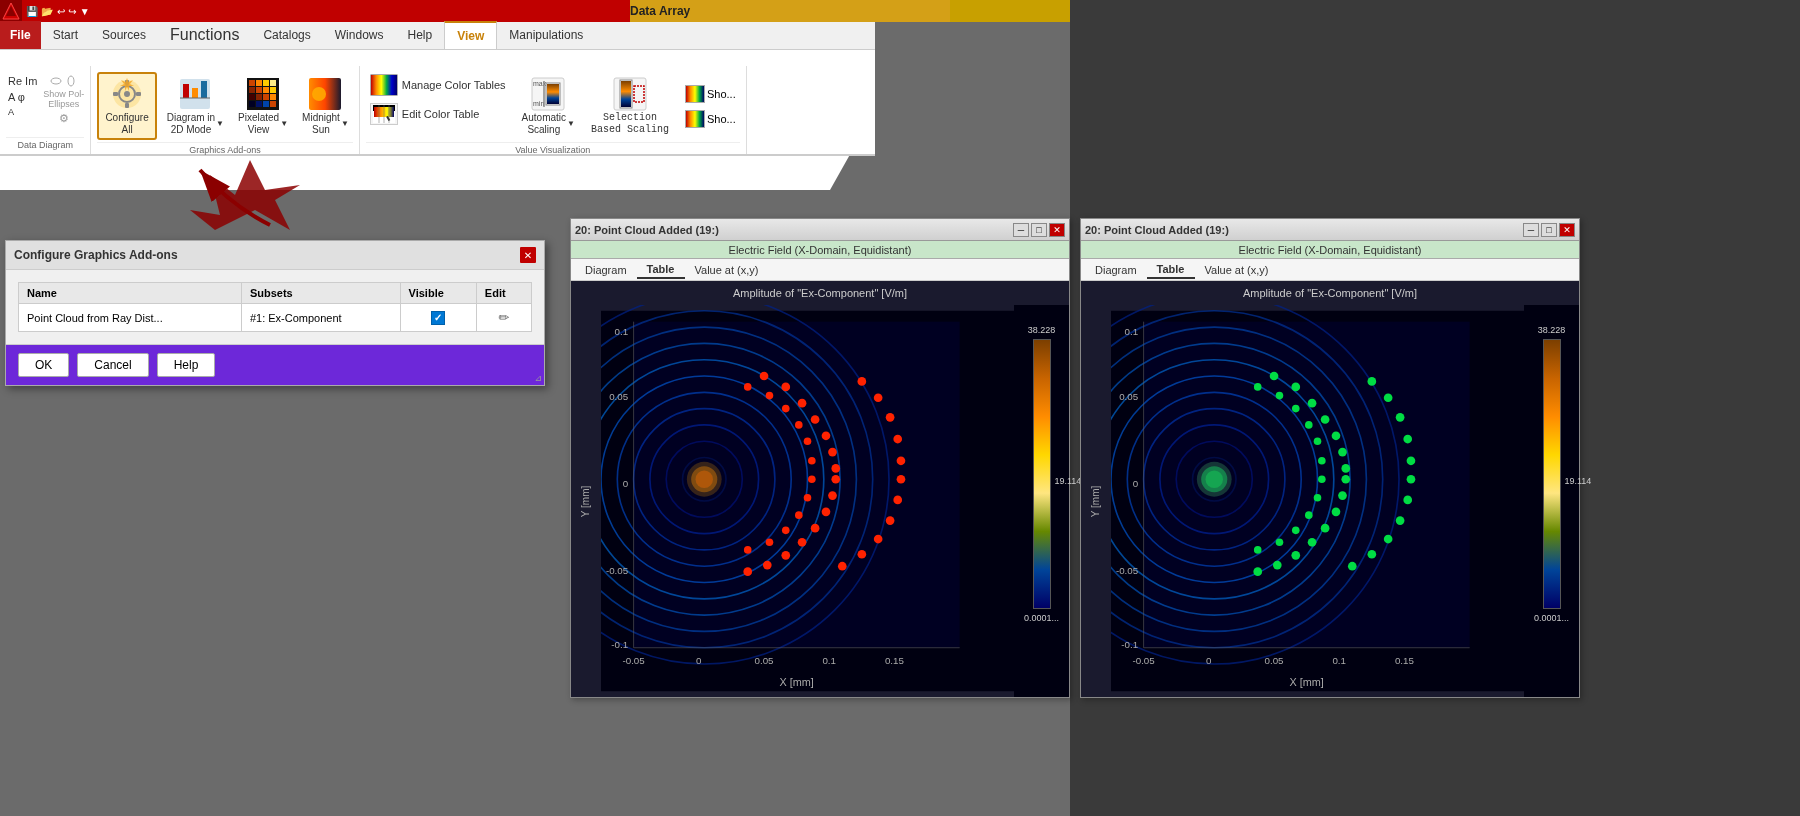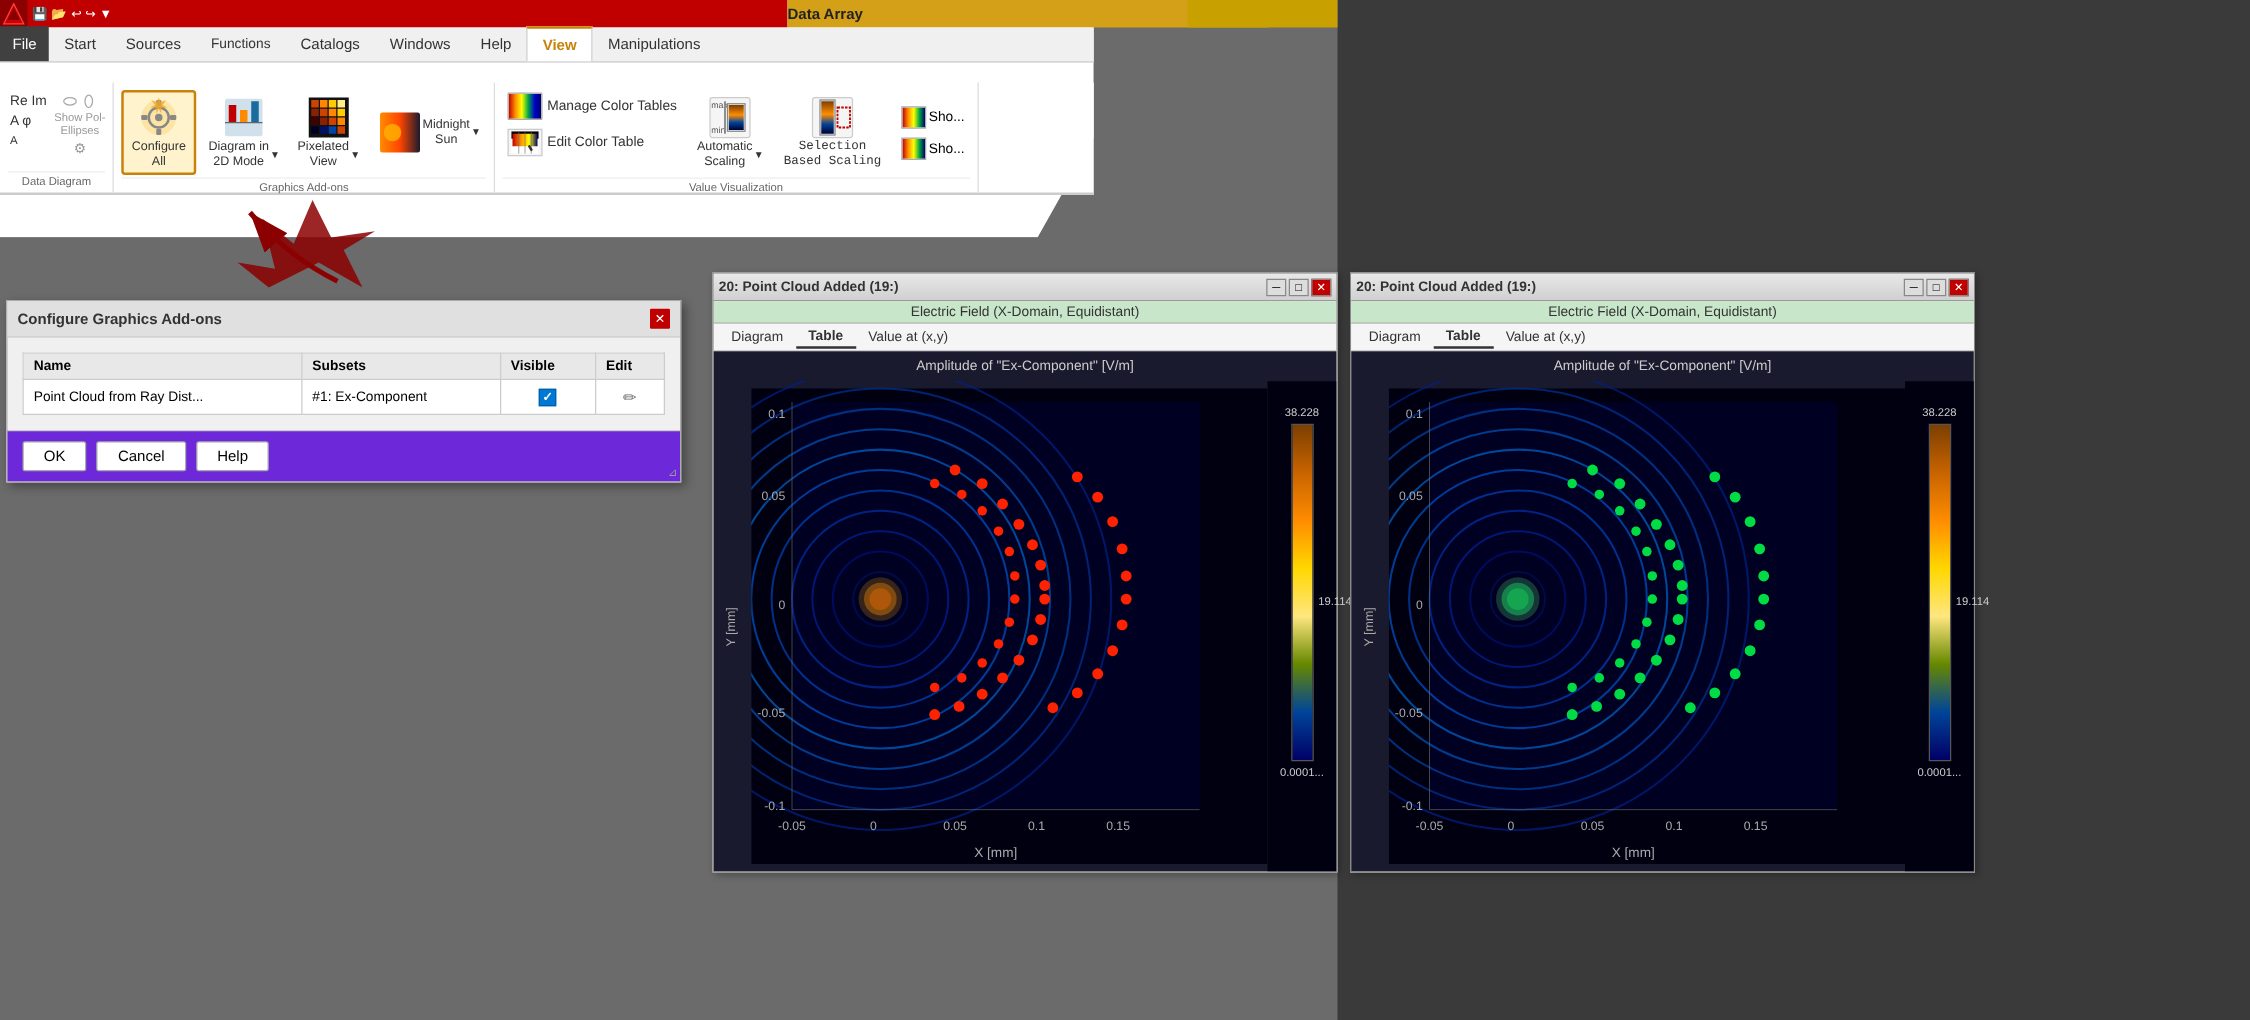--- a/index.html
+++ b/index.html
@@ -63,24 +63,24 @@
     <span style="color:white;font-size:10px;">▼</span>
   </div>
 </div>
 
 <div style="position:absolute;top:0;left:630px;width:385px;height:22px;background:#d4a017;display:flex;align-items:center;justify-content:flex-start;z-index:20;">
   <span style="font-size:12px;font-weight:bold;color:#222;">Data Array</span>
 </div>
 <div style="position:absolute;top:0;left:950px;width:120px;height:22px;background:#c8a000;z-index:20;"></div>
 
 <div style="position:absolute;top:22px;left:0;width:875px;height:28px;background:#f0f0f0;display:flex;align-items:flex-end;z-index:20;border-bottom:1px solid #ccc;">
-  <div style="padding:4px 10px;background:#404040;color:white;font-weight:normal;font-size:12px;height:28px;display:flex;align-items:center;cursor:pointer;">File</div>
+  <div style="padding:4px 10px;background:#b91c1c;color:white;font-weight:bold;font-size:12px;height:28px;display:flex;align-items:center;cursor:pointer;">File</div>
   <div style="padding:4px 12px;font-size:12px;color:#333;cursor:pointer;height:28px;display:flex;align-items:center;">Start</div>
   <div style="padding:4px 12px;font-size:12px;color:#333;cursor:pointer;height:28px;display:flex;align-items:center;">Sources</div>
-  <div style="padding:4px 12px;font-size:11px;color:#333;cursor:pointer;height:28px;display:flex;align-items:center;">Functions</div>
+  <div style="padding:4px 12px;font-size:16px;color:#333;cursor:pointer;height:28px;display:flex;align-items:center;">Functions</div>
   <div style="padding:4px 12px;font-size:12px;color:#333;cursor:pointer;height:28px;display:flex;align-items:center;">Catalogs</div>
   <div style="padding:4px 12px;font-size:12px;color:#333;cursor:pointer;height:28px;display:flex;align-items:center;">Windows</div>
   <div style="padding:4px 12px;font-size:12px;color:#333;cursor:pointer;height:28px;display:flex;align-items:center;">Help</div>
   <div style="padding:4px 12px;font-size:12px;color:#c8820a;font-weight:bold;cursor:pointer;height:28px;display:flex;align-items:center;background:white;border-top:2px solid #c8820a;border-left:1px solid #ccc;border-right:1px solid #ccc;">View</div>
   <div style="padding:4px 12px;font-size:12px;color:#333;cursor:pointer;height:28px;display:flex;align-items:center;">Manipulations</div>
 </div>
 
 <div style="position:absolute;top:66px;left:0;width:875px;height:90px;background:white;display:flex;align-items:stretch;z-index:20;border-bottom:2px solid #ccc;">
 
   <div style="display:flex;flex-direction:column;padding:4px 6px;border-right:1px solid #ddd;min-width:90px;">
@@ -162,21 +162,21 @@
             <rect x="25" y="18" width="6" height="6" fill="#ff8800"></rect>
             <rect x="4" y="25" width="6" height="6" fill="#000022"></rect>
             <rect x="11" y="25" width="6" height="6" fill="#001166"></rect>
             <rect x="18" y="25" width="6" height="6" fill="#0044aa"></rect>
             <rect x="25" y="25" width="6" height="6" fill="#cc4400"></rect>
           </svg>
         </div>
         <div style="font-size:10px;text-align:center;color:#333;line-height:1.2;display:flex;align-items:center;gap:1px;justify-content:flex-end;">Pixelated<br>View <span style="font-size:8px;">▼</span></div>
       </div>
 
-      <div style="display:flex;flex-direction:row;align-items:center;cursor:pointer;padding:4px 4px;height:68px;justify-content:center;min-width:48px;">
+      <div style="display:flex;flex-direction:column;align-items:center;cursor:pointer;padding:4px 4px;height:68px;justify-content:center;min-width:48px;">
         <div style="width:36px;height:36px;display:flex;align-items:center;justify-content:center;">
           <svg width="36" height="36" viewBox="0 0 36 36">
             <defs>
               <linearGradient id="sunGrad" x1="0%" y1="0%" x2="100%" y2="0%">
                 <stop offset="0%" style="stop-color:#ff8c00"></stop>
                 <stop offset="50%" style="stop-color:#ff4500"></stop>
                 <stop offset="100%" style="stop-color:#1a1a2e"></stop>
               </linearGradient>
             </defs>
             <rect x="2" y="2" width="32" height="32" fill="url(#sunGrad)" rx="2"></rect>

